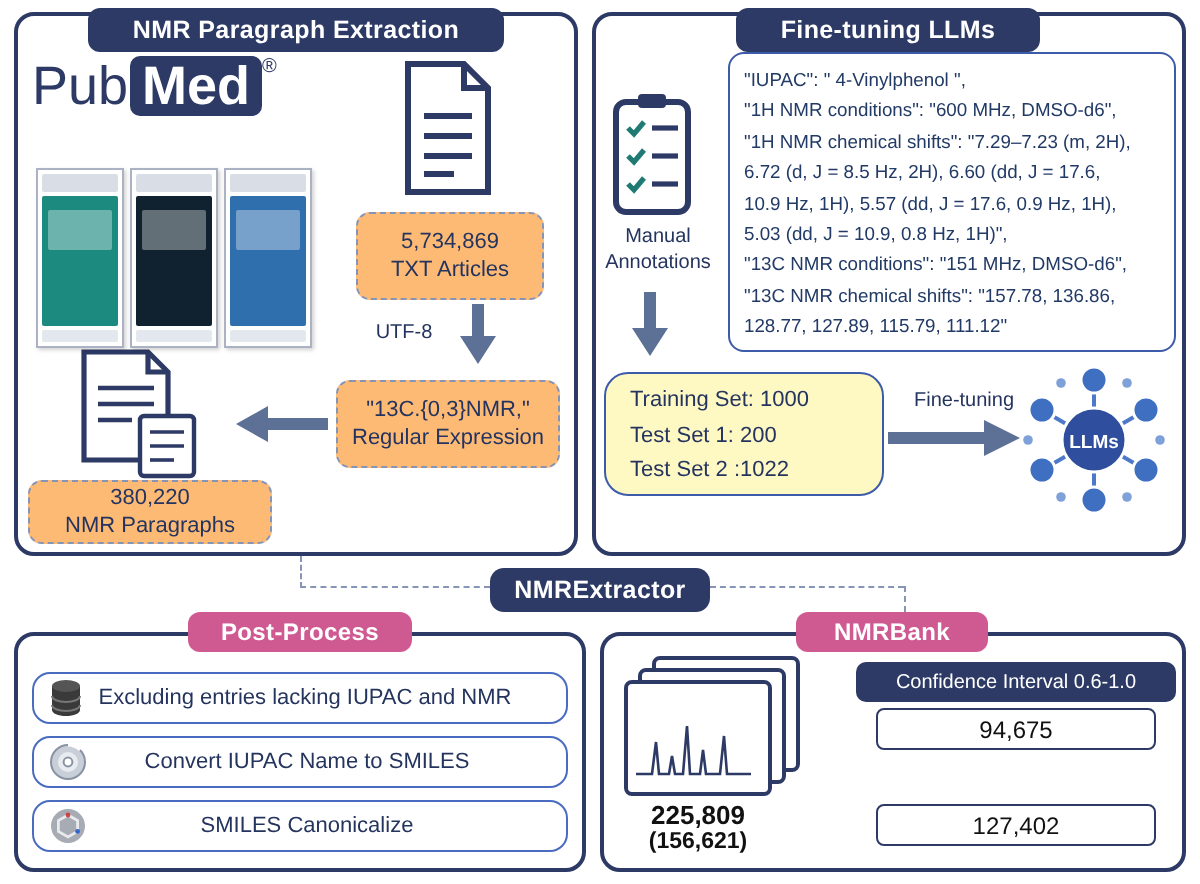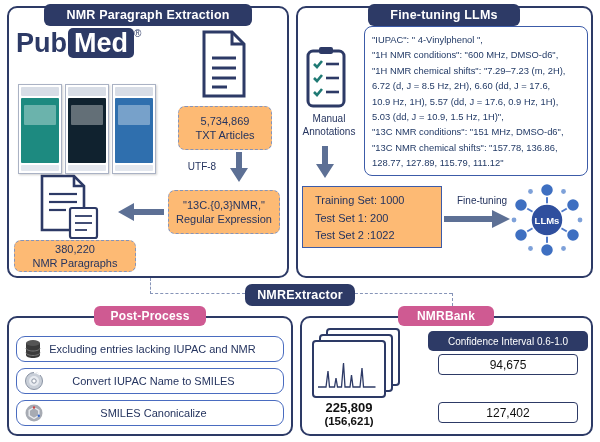--- a/index.html
+++ b/index.html
@@ -8,30 +8,30 @@
   #canvas{position:relative;width:600px;height:442px;background:#fff;overflow:hidden}
   .abs{position:absolute}
   .panel{position:absolute;border:2.4px solid #2d3a66;border-radius:10px;background:#fff}
   .pill{position:absolute;color:#fff;font-weight:bold;display:flex;align-items:center;justify-content:center;border-radius:6px;z-index:6;letter-spacing:.2px}
   .navybg{background:#2d3a66}
   .pinkbg{background:#cf5a92}
   .dashbox{position:absolute;border:1.6px dashed #8694b8;border-radius:7px;display:flex;flex-direction:column;align-items:center;justify-content:center;color:#25345f;font-size:11px;line-height:14px;background:#fdba74;text-align:center;z-index:3}
   .txt{position:absolute;color:#25345f;font-size:10px;text-align:center;line-height:13px}
   .dashH{position:absolute;border-top:1.6px dashed #8694b8}
   .dashV{position:absolute;border-left:1.6px dashed #8694b8}
-  .pm1{font-weight:bold;font-size:27px;color:#2d3a66}
+  .pm1{font-weight:normal;font-size:27px;color:#2d3a66}
   .pm2{font-weight:bold;font-size:27px;color:#fff;background:#2d3a66;border-radius:5px;padding:0 6px;margin-left:1px}
   .pmr{font-size:10px;color:#2d3a66;vertical-align:top}
   .cover{position:absolute;width:44px;height:90px;border:1px solid #aab2c4;background:#fff;box-shadow:1px 1px 2px rgba(0,0,0,.18);padding:2px;display:flex;flex-direction:column;gap:2px;z-index:2}
   .cv-title{height:9px;background:#d8dde6;border-radius:1px}
   .cv-body{flex:1;border-radius:1px;position:relative}
   .cv-body::after{content:"";position:absolute;left:3px;right:3px;top:7px;height:20px;background:rgba(255,255,255,.35);border-radius:1px}
   .cv-foot{height:6px;background:#e3e7ee;border-radius:1px}
   .jsonbox{position:absolute;left:364px;top:26px;width:224px;height:150px;border:1.8px solid #3c5ba8;border-radius:8px;background:#fff;padding:5px 4px 0 7px;color:#223a66;font-size:9.4px;line-height:15.4px;white-space:nowrap;overflow:hidden}
-  .trainbox{position:absolute;left:302px;top:186px;width:140px;height:62px;border:1.8px solid #3c5ba8;border-radius:0;background:#fdba74;padding:5px 0 0 12px;color:#25345f;font-size:11px;line-height:17.5px}
+  .trainbox{position:absolute;left:302px;top:186px;width:140px;height:62px;border:1.8px solid #3c5ba8;border-radius:12px;background:#fef9c3;padding:5px 0 0 12px;color:#25345f;font-size:11px;line-height:17.5px}
   .pp-row{position:absolute;left:16px;width:268px;height:26px;border:1.6px solid #4a6cc0;border-radius:9px;display:flex;align-items:center;background:#fff}
   .pp-row svg{margin-left:7px;flex:0 0 auto}
   .pp-label{flex:1;text-align:center;font-size:11px;color:#25345f;padding-right:20px}
   .ci-pill{position:absolute;width:160px;height:20px;background:#2d3a66;border-radius:5px;color:#fff;font-size:10px;display:flex;align-items:center;justify-content:center}
   .ci-val{position:absolute;width:140px;height:21px;border:1.3px solid #2d3a66;border-radius:4px;background:#fff;color:#111;font-size:12px;display:flex;align-items:center;justify-content:center}
   .count{position:absolute;color:#111;font-weight:bold;text-align:center}
   .arrow{fill:#5d7095}
 </style>
 </head>
 <body>
@@ -125,21 +125,21 @@
   </svg>
 
   <div class="txt" style="left:296px;top:112px;width:66px">Manual Annotations</div>
 
   <div class="jsonbox">
     <div>"IUPAC": " 4-Vinylphenol ",</div>
     <div>"1H NMR conditions": "600 MHz, DMSO-d6",</div>
     <div>"1H NMR chemical shifts": "7.29–7.23 (m, 2H),</div>
     <div>6.72 (d, J = 8.5 Hz, 2H), 6.60 (dd, J = 17.6,</div>
     <div>10.9 Hz, 1H), 5.57 (dd, J = 17.6, 0.9 Hz, 1H),</div>
-    <div>5.03 (dd, J = 10.9, 1.5 Hz, 1H)",</div>
+    <div>5.03 (dd, J = 10.9, 0.8 Hz, 1H)",</div>
     <div>"13C NMR conditions": "151 MHz, DMSO-d6",</div>
     <div>"13C NMR chemical shifts": "157.78, 136.86,</div>
     <div>128.77, 127.89, 115.79, 111.12"</div>
   </div>
 
   <svg class="abs" style="left:316px;top:146px" width="18" height="34" viewBox="0 0 18 34">
     <path class="arrow" d="M6 0 h6 v18 h6 L9 32 L0 18 h6 z"></path>
   </svg>
 
   <div class="trainbox">

